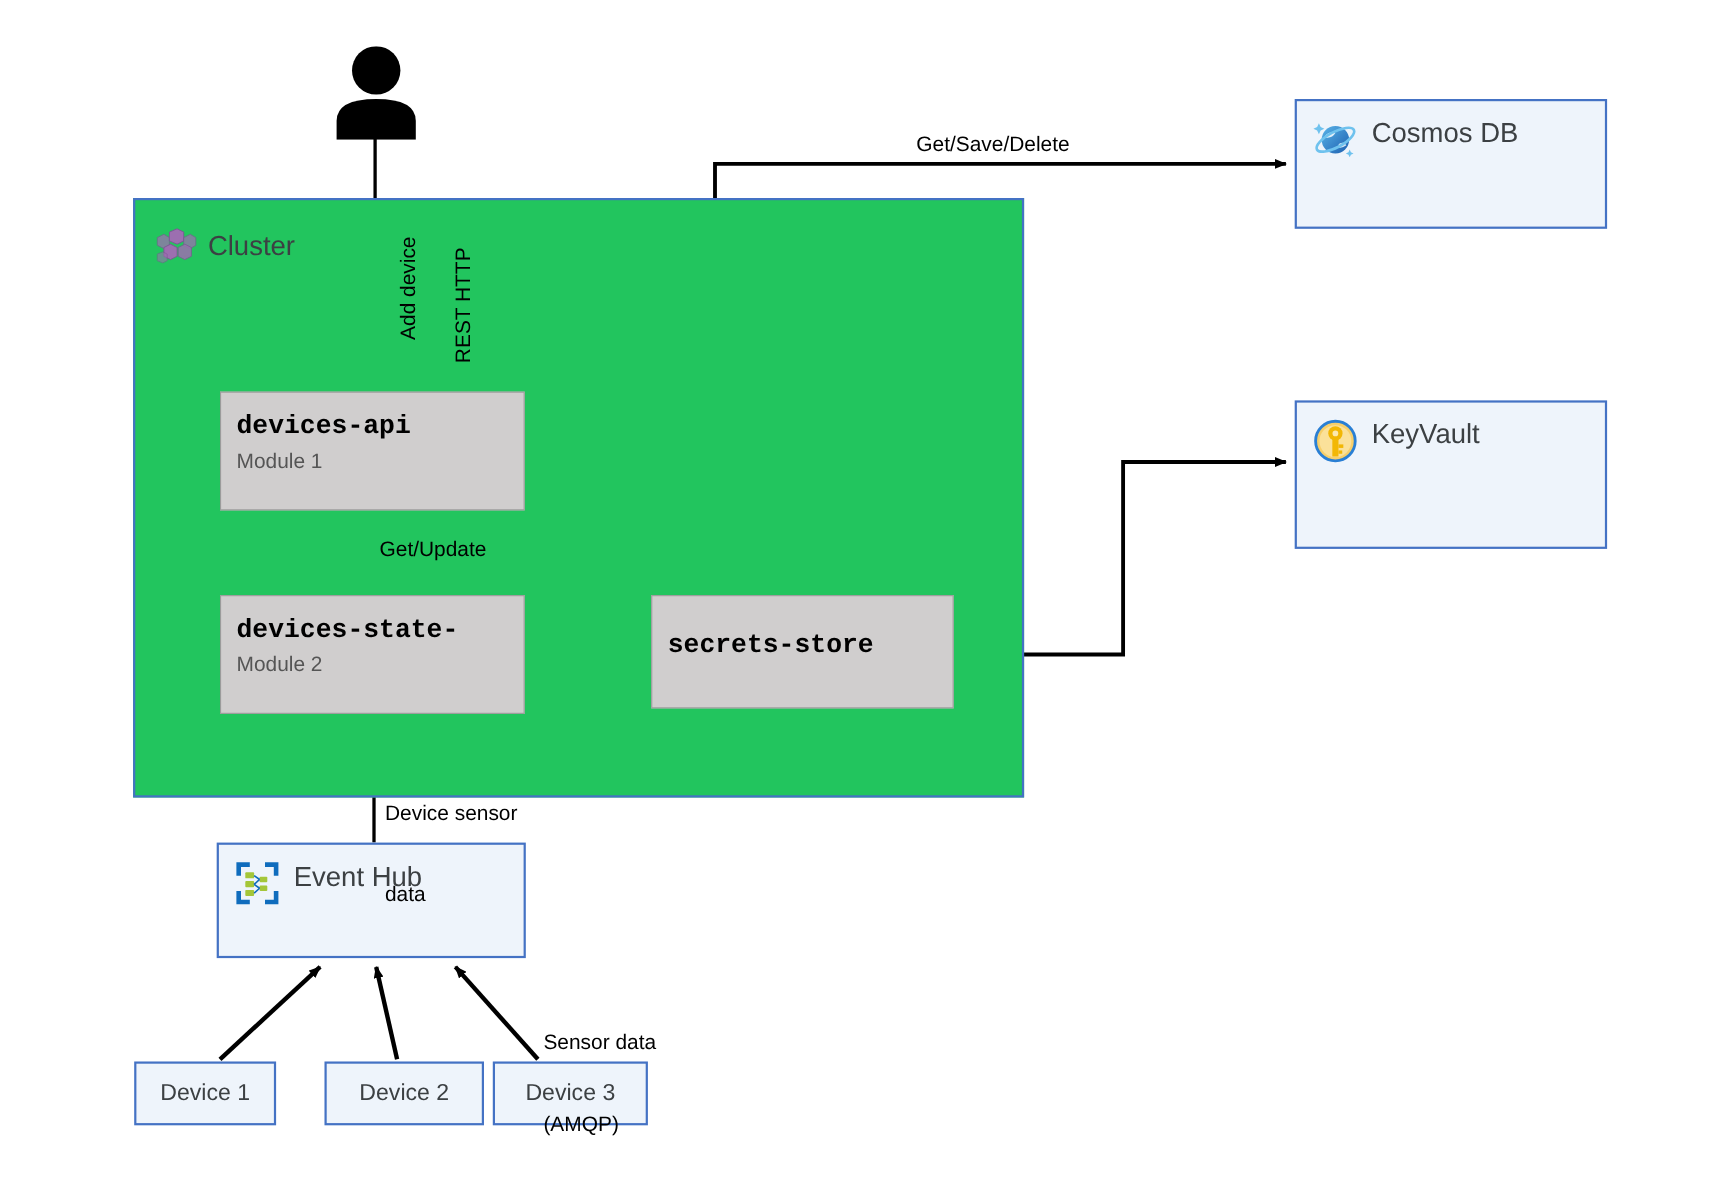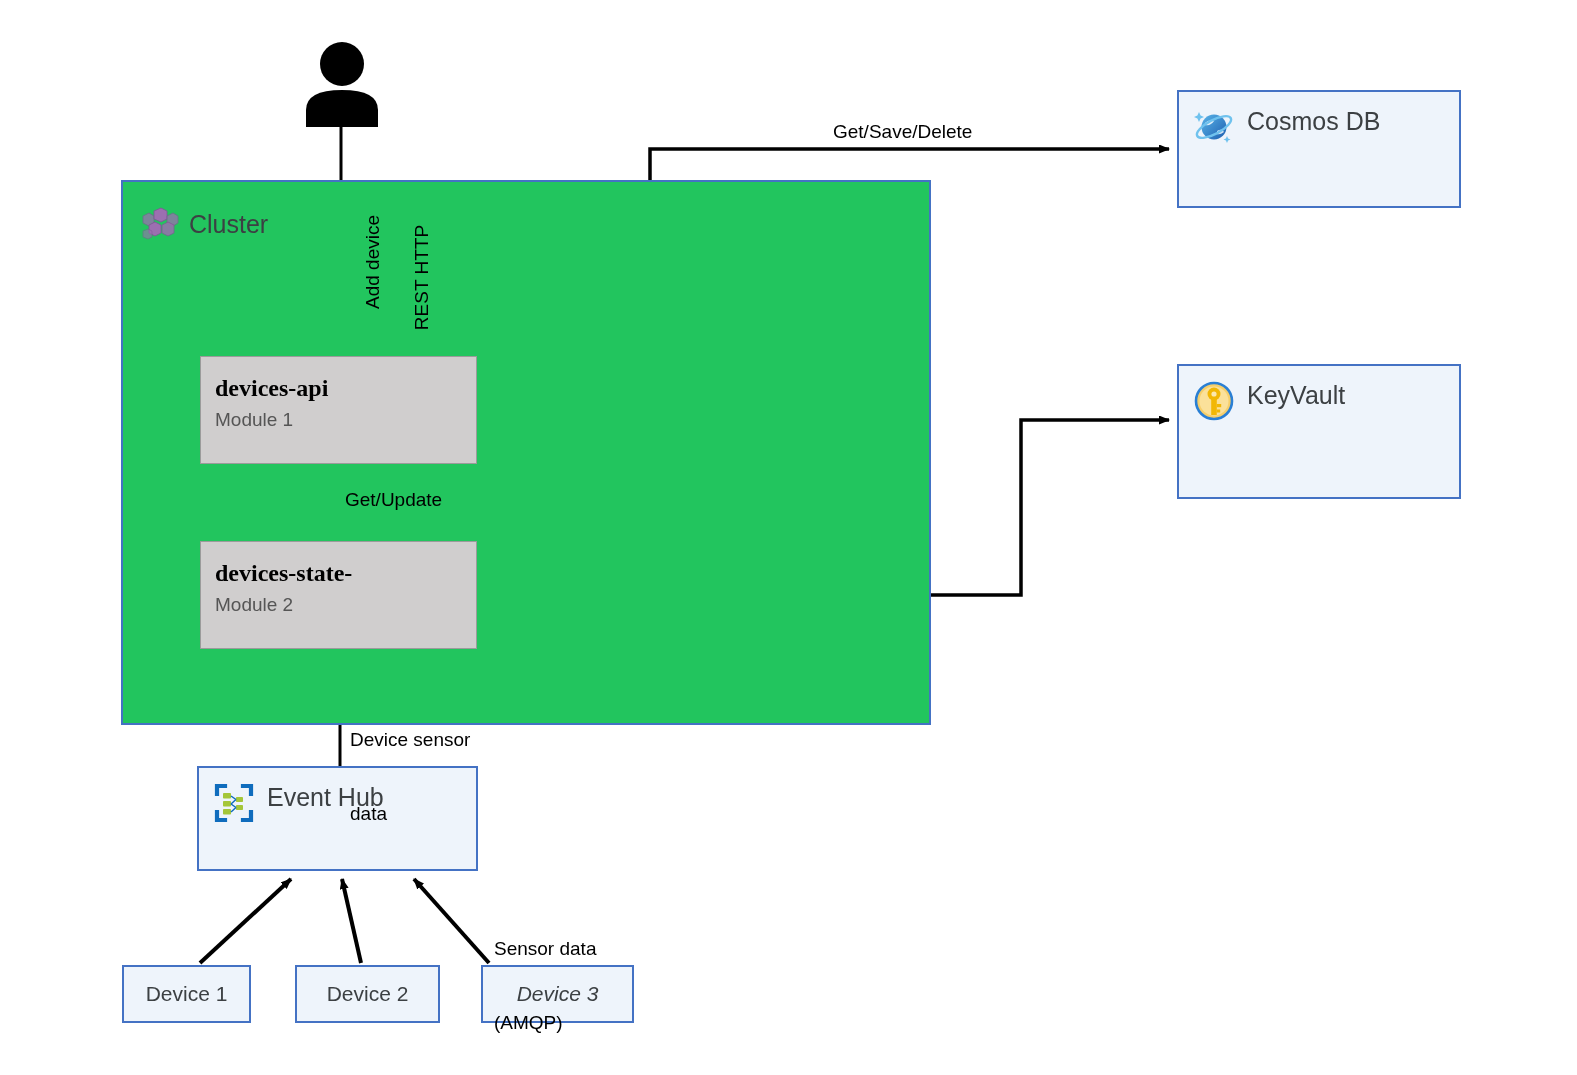--- a/index.html
+++ b/index.html
@@ -54,21 +54,21 @@
     font-family: "Liberation Sans", sans-serif;
   }
 
   
   .module-box {
     background: #d0cece;
     border: 1px solid #9b9b9b;
     padding: 16px 0 0 14px;
   }
   .module-name {
-    font-family: Liberation Serif, serif;
+    font-family: Liberation Mono, monospace;
     font-weight: bold;
     font-size: 24px;
     color: #000000;
     line-height: 1.33;
     letter-spacing: 0px;
   }
   .module-sub {
     font-family: "Liberation Sans", sans-serif;
     font-size: 19px;
     color: #555555;
@@ -106,21 +106,21 @@
     align-items: center;
     justify-content: center;
   }
   .device-label {
     font-size: 21px;
     color: #3c4043;
     font-family: "Liberation Sans", sans-serif;
   }
   .device-1 { left: 122px; top: 965px; width: 129px; height: 58px; }
   .device-2 { left: 295px; top: 965px; width: 145px; height: 58px; }
-  .device-3 { left: 481px; top: 965px; width: 153px; height: 58px; font-style: italic; }
+  .device-3 { left: 448px; top: 965px; width: 141px; height: 58px; }
 
   
   .edge-label {
     position: absolute;
     font-family: "Liberation Sans", sans-serif;
     font-size: 19px;
     color: #000000;
     white-space: pre;
     line-height: 1.3;
   }
@@ -216,20 +216,23 @@
   <div class="node module-box devices-api-box">
     <div class="module-name">devices-api</div>
     <div class="module-sub">Module 1</div>
   </div>
 
   <div class="node module-box dsm-box">
     <div class="module-name">devices-state-</div>
     <div class="module-sub">Module 2</div>
   </div>
 
+  <div class="node module-box secrets-box">
+    <div class="module-name">secrets-store</div>
+  </div>
 
   <div class="node azure-box cosmos-box">
     <svg width="42" height="42" viewBox="0 0 42 42" xmlns="http://www.w3.org/2000/svg">
       <defs>
         <linearGradient id="cosmosGrad" x1="0" y1="0" x2="1" y2="1">
           <stop offset="0%" stop-color="#5ab4e8"></stop>
           <stop offset="100%" stop-color="#1d5fb0"></stop>
         </linearGradient>
       </defs>
       <circle cx="21" cy="21" r="12.5" fill="url(#cosmosGrad)"></circle>

